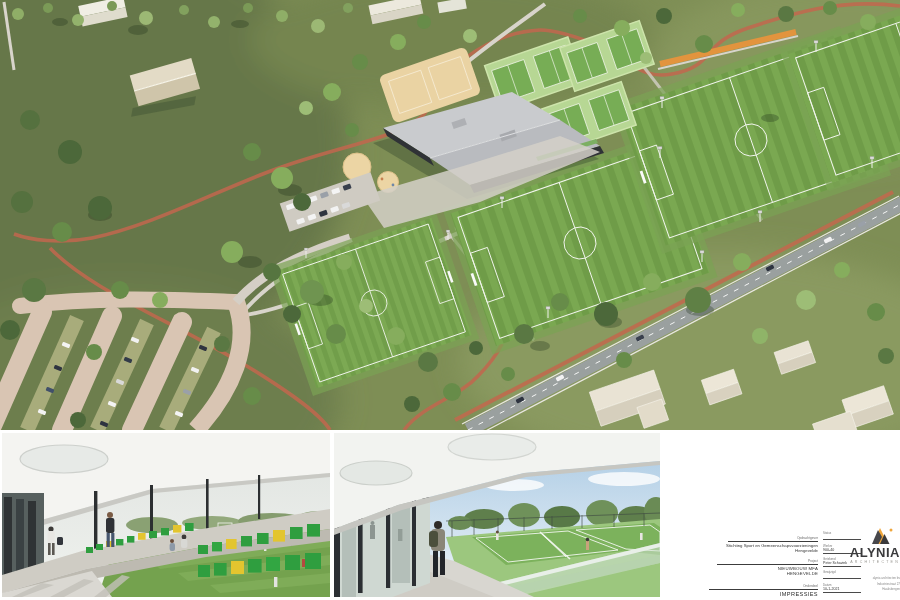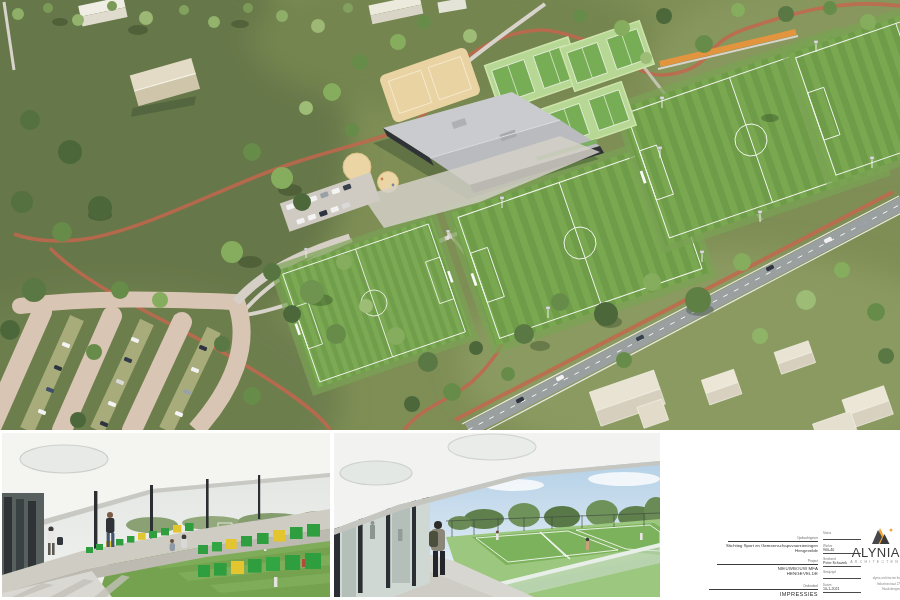--- a/index.html
+++ b/index.html
@@ -13,21 +13,21 @@
   .tb-line{position:absolute;height:0;border-top:0.7px solid #3c3c3c;}
   .tb-label{position:absolute;font-size:3.2px;color:#6b6b6b;text-align:right;line-height:1;}
   .tb-value{position:absolute;font-size:4.3px;line-height:1.25;text-align:right;color:#333;}
   .tb-caps{text-transform:uppercase;letter-spacing:.2px;}
   .tb-part{font-size:5.6px;letter-spacing:.4px;color:#2e2e2e;}
   .fld{position:absolute;width:38px;}
   .fld .fl{font-size:2.9px;color:#777;line-height:1;}
   .fld .fv{font-size:3.6px;color:#333;line-height:1.15;min-height:3.8px;}
   .fld .fu{border-top:0.6px solid #4a4a4a;margin-top:.5px;}
   .logo{position:absolute;right:0;top:2px;width:62px;text-align:right;}
-  .logo-name{font-size:13px;font-weight:normal;letter-spacing:.5px;color:#3a3a3c;line-height:1;}
+  .logo-name{font-size:13px;font-weight:bold;letter-spacing:.5px;color:#3a3a3c;line-height:1;}
   .logo-sub{font-size:3.6px;letter-spacing:2.2px;color:#9a9892;margin-top:1px;}
   .addr{position:absolute;right:0;top:52px;width:80px;text-align:right;font-size:3px;color:#8a8a8a;line-height:1.9;}
 </style>
 </head>
 <body>
 
 <div class="sheet">
 
   <svg class="aerial" viewBox="0 0 900 430" aria-hidden="true">
     <defs>

